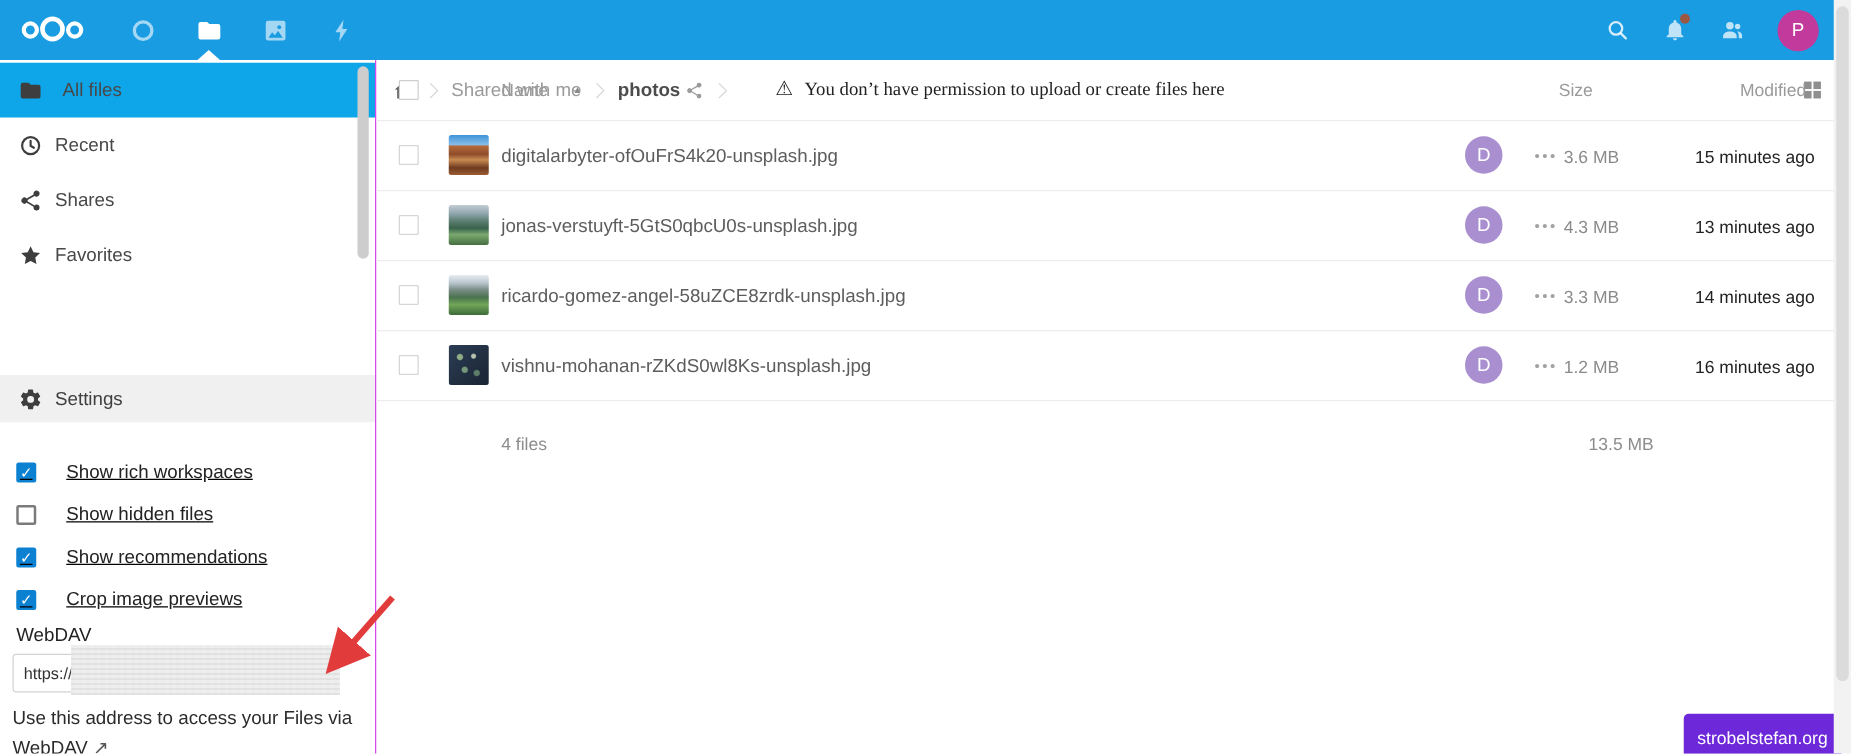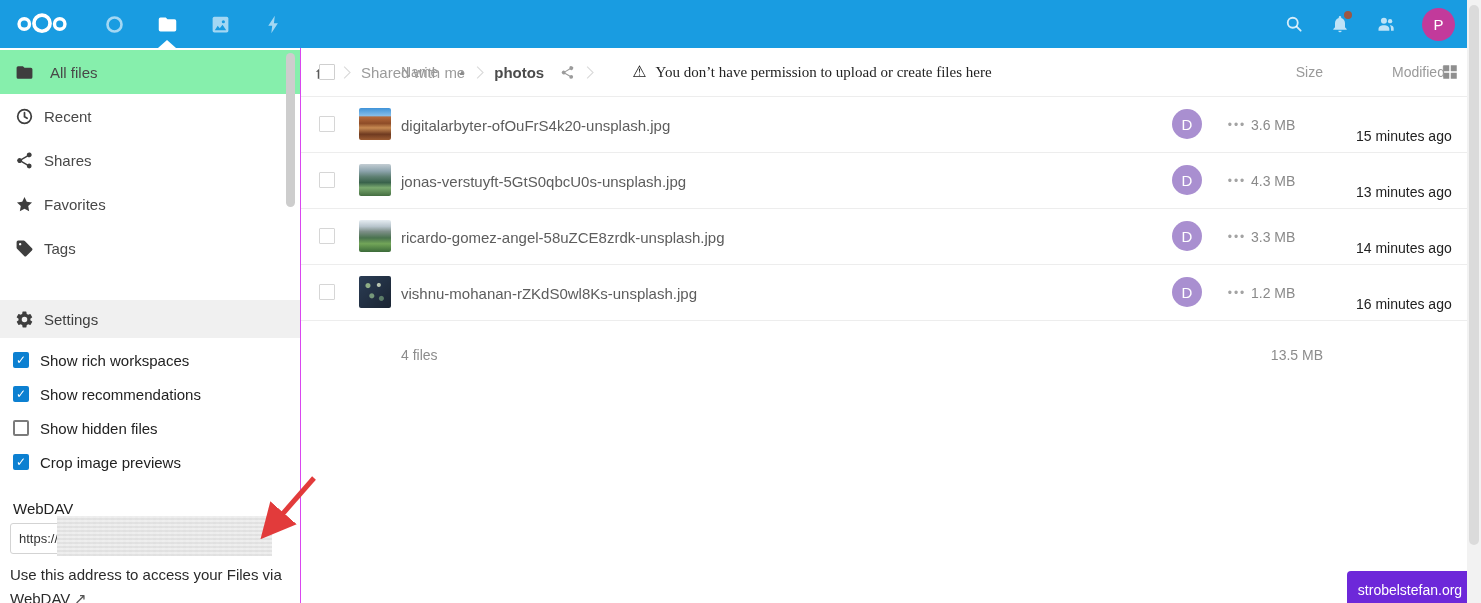--- a/index.html
+++ b/index.html
@@ -22,29 +22,29 @@
   .avatar-p{width:33px;height:33px;border-radius:50%;background:#c23a9b;color:#fff;font-size:15px;
     display:flex;align-items:center;justify-content:center;}
 
   .icn{display:inline-block;color:inherit;}
   .icn svg{fill:currentColor;}
 
   
   .sidebar{position:absolute;left:0;top:48px;width:300px;bottom:0;background:#fff;}
   #nav{position:absolute;top:2px;left:0;right:0;height:250px;overflow:hidden;}
   .nav-item{height:44px;display:flex;align-items:center;padding-left:15px;gap:10px;cursor:pointer;}
-  .nav-item.active{background:#86efac;gap:16px;}
+  .nav-item.active{background:#0ea5e9;gap:16px;}
   .nav-icn{width:19px;height:19px;color:#3e3e3e;flex:none;}
   .nav-label{font-size:15px;color:#484848;}
   .settings-bar{position:absolute;top:252px;left:0;width:100%;height:38px;background:#f0f0f0;
     display:flex;align-items:center;padding-left:15px;gap:10px;box-sizing:border-box;cursor:pointer;}
   .settings-bar .nav-label{color:#3f3f3f;}
   .settings-body{position:absolute;top:290px;left:0;right:0;bottom:0;background:#fff;}
   #options{padding:14px 0 0 13px;}
-  .opt-row{display:flex;align-items:flex-start;gap:11px;height:34px;cursor:pointer;}
+  .opt-row{display:flex;align-items:flex-end;gap:24px;height:34px;cursor:pointer;text-decoration:underline;}
   .cb{width:16px;height:16px;border-radius:2px;flex:none;box-sizing:border-box;}
   .cb.checked{background:#0c80d1;display:flex;align-items:center;justify-content:center;color:#fff;font-size:12px;}
   .cb.checked::after{content:"✓";}
   .cb.unchecked{border:2px solid #7b7b7b;background:#fff;}
   .opt-label{font-size:15px;color:#222;}
   .webdav-label{margin:12px 0 6px 13px;font-size:15px;color:#222;}
   .webdav-input{position:relative;margin-left:10px;width:256px;height:31px;border:1px solid #d3d3d3;border-radius:3px;
     display:flex;align-items:center;padding-left:8px;font-size:13px;color:#333;box-sizing:border-box;background:#fff;}
   .blur-block{position:absolute;left:57px;top:468px;width:215px;height:40px;z-index:3;
     background:#e9e9e9;
@@ -53,45 +53,45 @@
   .webdav-help{margin:9px 0 0 10px;font-size:15px;color:#2b2b2b;line-height:24px;width:282px;}
   .ext-arrow{color:#555;margin-left:4px;}
   .sidebar-scroll{position:absolute;left:286px;top:5px;width:9px;height:154px;border-radius:5px;background:#cdcdcd;}
 
   
   .main{position:absolute;left:300px;top:48px;right:0;bottom:0;background:#fff;border-left:1px solid #d946ef;}
   .crumbs{position:absolute;left:0;top:0;right:0;height:48px;display:flex;align-items:center;padding-left:13px;}
   .home-icn{width:18px;height:18px;color:#5a5a5a;cursor:pointer;}
   .chev{width:19px;height:19px;color:#dadada;margin:0 5px;}
   .crumb-muted{font-size:15px;color:#9b9b9b;cursor:pointer;}
-  .crumb-bold{font-size:15px;color:#4c4c4c;font-weight:bold;margin-right:16px;cursor:pointer;}
+  .crumb-bold{font-size:15px;color:#4c4c4c;font-weight:bold;margin-right:4px;cursor:pointer;}
   .crumb-share{width:15px;height:15px;color:#9b9b9b;cursor:pointer;}
   .warn{display:flex;align-items:center;margin-left:28px;gap:9px;}
   .warn-icn{font-size:16px;color:#222;line-height:1;}
   .warn-text{font-size:15px;color:#232323;font-family:Liberation Serif, serif;}
   .grid-btn{position:absolute;right:22px;top:15px;width:18px;height:18px;color:#8f8f8f;cursor:pointer;}
 
   .thead{position:relative;height:48px;border-bottom:1px solid #ededed;color:#9a9a9a;font-size:14px;}
   .h-cb{position:absolute;left:18px;top:16px;width:16px;height:16px;border:1px solid #cfcfcf;border-radius:1px;background:#fff;box-sizing:border-box;}
   .h-name{position:absolute;left:100px;top:50%;transform:translateY(-50%);cursor:pointer;}
   .h-sort{position:absolute;left:157px;top:50%;transform:translateY(-50%);font-size:8px;color:#8a8a8a;}
-  .h-size{position:absolute;left:946px;width:76px;text-align:right;top:50%;transform:translateY(-50%);cursor:pointer;}
+  .h-size{position:absolute;left:946px;width:76px;top:50%;transform:translateY(-50%);cursor:pointer;}
   .h-mod{position:absolute;left:1055px;top:50%;transform:translateY(-50%);cursor:pointer;margin-left:36px;}
 
   .frow{position:relative;height:55px;border-bottom:1px solid #ededed;cursor:pointer;}
   .row-cb{position:absolute;left:18px;top:19px;width:16px;height:16px;border:1px solid #d6d6d6;border-radius:1px;background:#fff;box-sizing:border-box;}
   .thumb{position:absolute;left:58px;top:11px;width:32px;height:32px;border-radius:2px;}
   .fname{position:absolute;left:100px;top:50%;transform:translateY(-50%);font-size:15px;color:#5d5d5d;}
   .avatar-d{position:absolute;left:871px;top:12px;width:30px;height:30px;border-radius:50%;background:#a98fd0;color:#fff;
     font-size:15px;display:flex;align-items:center;justify-content:center;}
   .dots{position:absolute;left:918px;top:50%;transform:translateY(-50%);width:36px;text-align:center;color:#a3a3a3;
     font-size:12px;letter-spacing:2px;cursor:pointer;}
   .dots::before{content:"•••";}
   .fsize{position:absolute;left:950px;width:72px;text-align:left;top:50%;transform:translateY(-50%);font-size:14px;color:#8a8a8a;}
-  .fmod{position:absolute;left:1055px;top:50%;transform:translateY(-50%);font-size:14px;color:#222;margin-top:11px;}
+  .fmod{position:absolute;left:1055px;top:50%;transform:translateY(-50%);font-size:14px;color:#222;}
 
   .summary{position:relative;height:64px;}
   .sum-files{position:absolute;left:100px;top:26px;font-size:14px;color:#8c8c8c;}
   .sum-size{position:absolute;left:950px;width:72px;text-align:right;top:26px;font-size:14px;color:#8c8c8c;}
 
   
   .thumb-canyon{background:linear-gradient(180deg,#3f93d8 0%,#86bde8 24%,#b56a3c 28%,#8e4c28 48%,#c78a52 62%,#6f3a20 82%,#9c5c33 100%);}
   .thumb-valley{background:linear-gradient(180deg,#c3cdd3 0%,#8da4ad 22%,#5d7f71 40%,#39624b 58%,#7aa96f 74%,#456e41 100%);}
   .thumb-alps{background:linear-gradient(180deg,#e6edf2 0%,#b8c5cd 20%,#7d8f88 36%,#49724e 56%,#72a558 74%,#3c6b3a 100%);}
   .thumb-circuit{background-color:#1c2735;
@@ -213,50 +213,42 @@
           <span class="nav-label">Shares</span>
         </div>
         <div class="nav-item">
           <span class="icn nav-icn">
             <svg viewBox="0 0 24 24">
               <path d="m12 2.5 2.9 6 6.6.9-4.8 4.6 1.2 6.5L12 17.4l-5.9 3.1 1.2-6.5L2.5 9.4l6.6-.9z"></path>
             </svg>
           </span>
           <span class="nav-label">Favorites</span>
         </div>
-        <div class="nav-item">
-          <span class="icn nav-icn">
-            <svg viewBox="0 0 24 24">
-              <path d="M21.4 11.6l-9-9A2 2 0 0 0 11 2H4a2 2 0 0 0-2 2v7c0 .5.2 1 .6 1.4l9 9a2 2 0 0 0 2.8 0l7-7a2 2 0 0 0 0-2.8zM6.5 8A1.5 1.5 0 1 1 8 6.5 1.5 1.5 0 0 1 6.5 8z"></path>
-            </svg>
-          </span>
-          <span class="nav-label">Tags</span>
-        </div>
       </nav>
     <div class="settings-bar">
       <span class="icn nav-icn">
           <svg viewBox="0 0 24 24">
             <path d="M19.4 13c.05-.33.08-.66.08-1s-.03-.67-.08-1l2.1-1.6a.5.5 0 0 0 .12-.64l-2-3.46a.5.5 0 0 0-.6-.22l-2.5 1a7.3 7.3 0 0 0-1.73-1L14.4 2.4a.5.5 0 0 0-.5-.4h-4a.5.5 0 0 0-.5.4l-.37 2.68c-.63.26-1.2.6-1.73 1l-2.5-1a.5.5 0 0 0-.6.22l-2 3.46a.5.5 0 0 0 .12.64L4.5 11c-.05.33-.08.66-.08 1s.03.67.08 1l-2.1 1.6a.5.5 0 0 0-.12.64l2 3.46c.13.22.38.3.6.22l2.5-1c.53.4 1.1.74 1.73 1l.37 2.68c.04.23.25.4.5.4h4c.25 0 .46-.17.5-.4l.37-2.68a7.3 7.3 0 0 0 1.73-1l2.5 1c.22.08.47 0 .6-.22l2-3.46a.5.5 0 0 0-.12-.64L19.4 13zM12 15.5A3.5 3.5 0 1 1 15.5 12 3.5 3.5 0 0 1 12 15.5z"></path>
           </svg>
         </span>
       <span class="nav-label">Settings</span>
     </div>
     <div class="settings-body">
       <div id="options">
           <div class="opt-row">
             <span class="cb checked"></span>
             <span class="opt-label">Show rich workspaces</span>
           </div>
           <div class="opt-row">
+            <span class="cb unchecked"></span>
+            <span class="opt-label">Show hidden files</span>
+          </div>
+          <div class="opt-row">
             <span class="cb checked"></span>
             <span class="opt-label">Show recommendations</span>
-          </div>
-          <div class="opt-row">
-            <span class="cb unchecked"></span>
-            <span class="opt-label">Show hidden files</span>
           </div>
           <div class="opt-row">
             <span class="cb checked"></span>
             <span class="opt-label">Crop image previews</span>
           </div>
         </div>
       <div class="webdav-label">WebDAV</div>
       <div class="webdav-input">
         <span>https://</span>
       </div>

